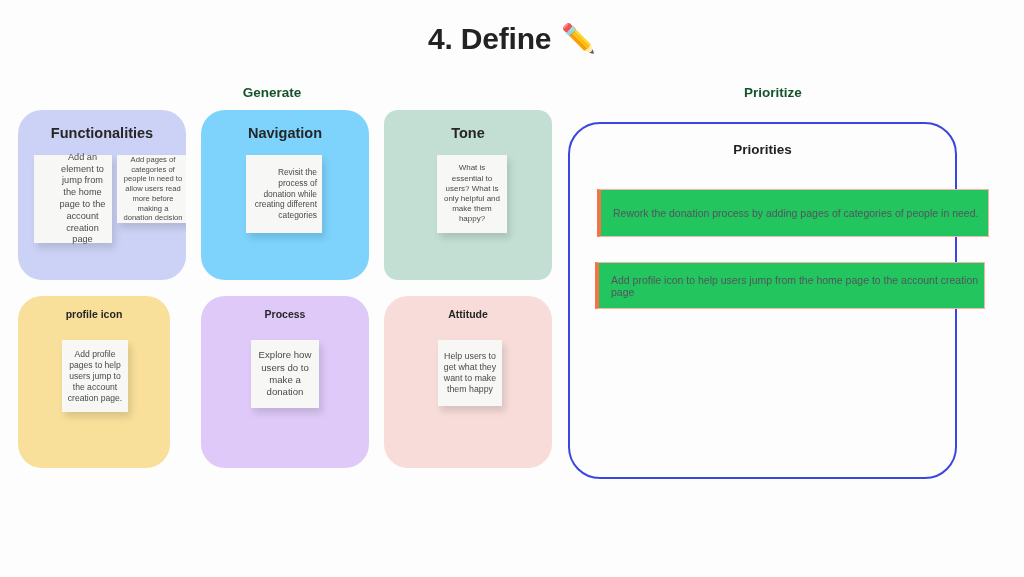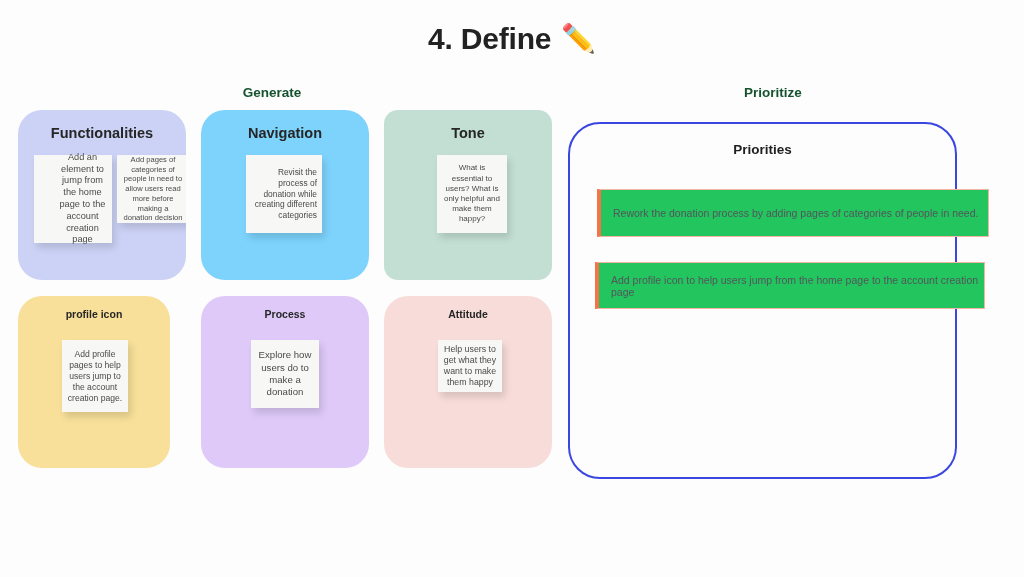--- a/index.html
+++ b/index.html
@@ -166,21 +166,21 @@
 
   <div class="cat-card" id="card-process" style="left:201px; top:296px; width:168px; height:172px; background:#dec9f8;">
     <div class="cat-title small">Process</div>
     <div class="sticky" style="left:50px; top:44px; width:68px; height:68px; font-size:9.6px;">
       <span>Explore how users do to make a donation</span>
     </div>
   </div>
 
   <div class="cat-card" id="card-attitude" style="left:384px; top:296px; width:168px; height:172px; background:#f7dcd9;">
     <div class="cat-title small">Attitude</div>
-    <div class="sticky" style="left:54px; top:44px; width:64px; height:52px; font-size:8.8px;">
+    <div class="sticky" style="left:54px; top:44px; width:64px; height:66px; font-size:8.8px;">
       <span>Help users to get what they want to make them happy</span>
     </div>
   </div>
 
   <div id="priorities-panel">
     <div id="priorities-title">Priorities</div>
     <div class="priority-item" id="priority-1">
       <span>Rework the donation process by adding pages of categories  of people in need.</span>
     </div>
     <div class="priority-item" id="priority-2">

